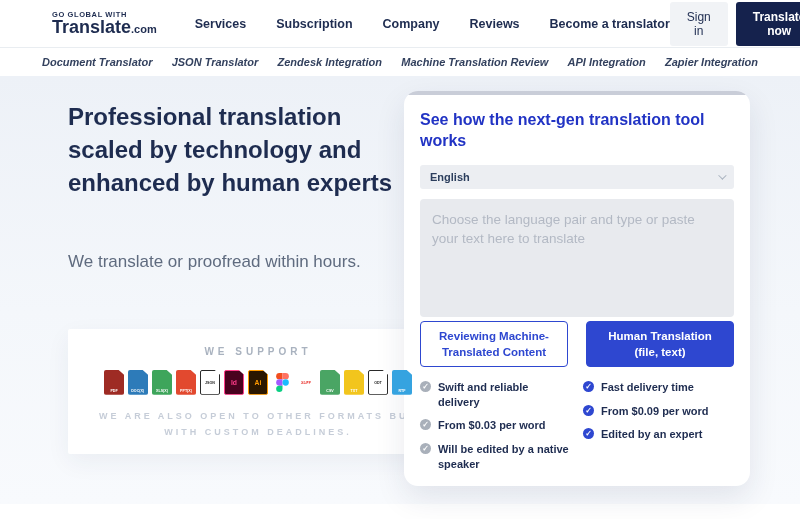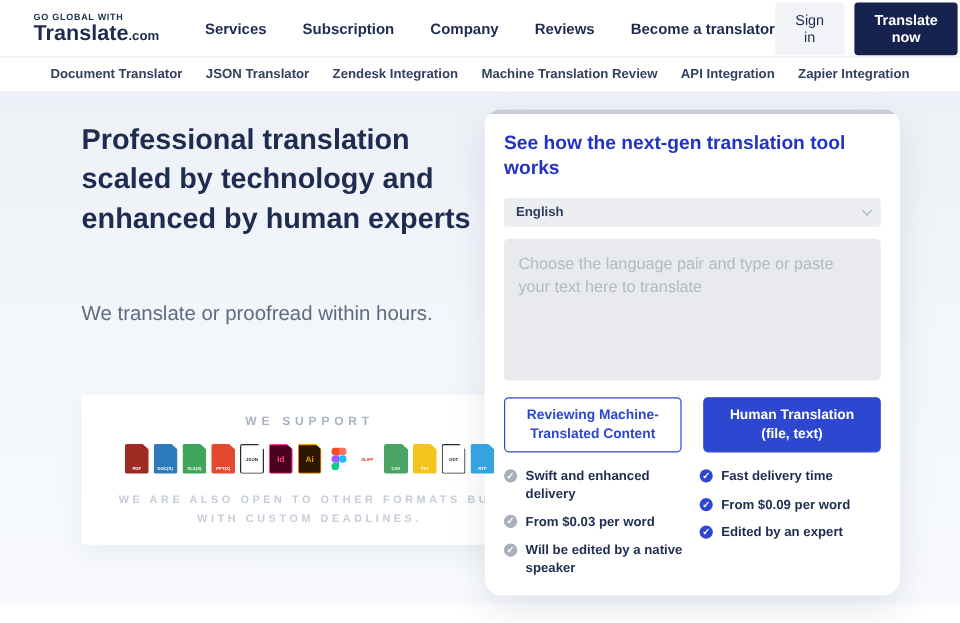--- a/index.html
+++ b/index.html
@@ -1,35 +1,35 @@
 <!DOCTYPE html>
 <html><head>
 <meta charset="utf-8">
 <style>
   * { margin:0; padding:0; box-sizing:border-box; }
   html,body { width:800px; height:519px; overflow:hidden; background:#ffffff;
     font-family:"Liberation Sans", sans-serif; }
 
   
-  .header { height:47px; display:flex; align-items:center; padding:0 28px; background:#fff; }
+  .header { height:47px; display:flex; align-items:center; padding:0 52px; background:#fff; }
   .logo { line-height:1; cursor:pointer; }
   .logo-tagline { font-size:7.5px; font-weight:bold; letter-spacing:.6px; color:#1e2c50; }
   .logo-name { font-size:18px; font-weight:bold; color:#1e2c50; margin-top:0; }
   .logo-tld { font-size:11px; font-weight:bold; }
   .main-nav { display:flex; gap:30px; margin-left:38px; }
   .main-nav .nav-item { font-size:12.5px; font-weight:600; color:#1e2c50; cursor:pointer; white-space:nowrap; }
   .header-actions { margin-left:auto; display:flex; gap:8px; align-items:center; }
   .btn-signin { background:#f1f3f6; color:#1e2c50; font-size:12px; font-weight:400;
     padding:8px 17px; border:none; border-radius:3px; cursor:pointer; }
   .btn-translate-now { background:#15224d; color:#fff; font-size:12px; font-weight:bold;
     padding:8px 17px; border:none; border-radius:3px; cursor:pointer; }
 
   
   .subnav { height:29px; border-top:1px solid #e9edf1; display:flex; align-items:center;
-    justify-content:space-between; padding:0 42px; background:#fff; }
+    justify-content:space-between; padding:0 42px; background:#fff;font-style:italic; }
   .subnav .subnav-item { font-size:11px; font-weight:600; color:#33415e; cursor:pointer; white-space:nowrap; }
 
   
   .hero { height:428px; background:linear-gradient(180deg,#edf1f7 0%,#f4f7fb 55%,#f8fafd 100%); }
   .hero-inner { display:flex; justify-content:space-between; padding:15px 50px 0 68px; }
   .hero-left { width:336px; }
   .hero-heading { margin-top:10px; font-size:24px; line-height:1.37; font-weight:bold; color:#1e2c50; }
   .hero-subheading { margin-top:52px; font-size:17px; color:#5f6b7f; }
 
   .support-box { margin-top:57px; width:380px; background:#fff; border-radius:2px;
@@ -59,21 +59,21 @@
   .lang-row { margin-top:13px; display:flex; gap:10px; }
   .lang-select { flex:1; height:24px; background:#eceef2; border-radius:3px; display:flex;
     align-items:center; justify-content:space-between; padding:0 10px; cursor:pointer; }
   .lang-select .lang-value { font-size:11px; font-weight:bold; color:#2c3e5d; }
   .chevron { width:6px; height:6px; border-right:1.6px solid #a9b2bf; border-bottom:1.6px solid #a9b2bf;
     transform:rotate(45deg) translateY(-2px); }
   .tool-textarea { margin-top:10px; width:100%; height:118px; background:#e8eaee; border:none;
     border-radius:4px; resize:none; padding:11px 12px; font-family:"Liberation Sans", sans-serif;
     font-size:13.5px; color:#3a4658; line-height:1.45; }
   .tool-textarea::placeholder { color:#b3b9c4; }
-  .cta-row { margin-top:9px; display:flex; gap:18px; }
+  .cta-row { display:flex; gap:18px; }
   .btn-machine { flex:1; background:#fff; border:1px solid #2e47d0; border-radius:4px; color:#2e47d0;
     font-family:"Liberation Sans", sans-serif; font-size:11.5px; font-weight:bold; line-height:1.4;
     padding:6px 8px; cursor:pointer; }
   .btn-human { flex:1; background:#2e47d0; border:1px solid #2e47d0; border-radius:4px; color:#fff;
     font-family:"Liberation Sans", sans-serif; font-size:11.5px; font-weight:bold; line-height:1.4;
     padding:6px 8px; cursor:pointer; }
   .features { margin-top:13px; display:grid; grid-template-columns:1fr 1fr; column-gap:12px; }
   .feature-col { display:flex; flex-direction:column; gap:9px; }
   .feature-item { display:flex; gap:7px; font-size:11px; font-weight:600; color:#1e2c50; line-height:1.35; }
   .check { flex:0 0 auto; width:11px; height:11px; border-radius:50%; color:#fff; font-size:8px;
@@ -182,21 +182,21 @@
         </div>
         <textarea class="tool-textarea" placeholder="Choose the language pair and type or paste your text here to translate" style=""></textarea>
         <div class="cta-row">
           <button class="btn-machine">Reviewing Machine-Translated Content</button>
           <button class="btn-human">Human Translation (file, text)</button>
         </div>
         <div class="features">
           <div class="feature-col">
             <div class="feature-item">
                 <span class="check gray">✓</span>
-                <span>Swift and enhanced delivery</span>
+                <span>Swift and reliable delivery</span>
               </div>
             <div class="feature-item">
                 <span class="check gray">✓</span>
                 <span>From $0.03 per word</span>
               </div>
             <div class="feature-item">
                 <span class="check gray">✓</span>
                 <span>Will be edited by a native speaker</span>
               </div>
           </div>

